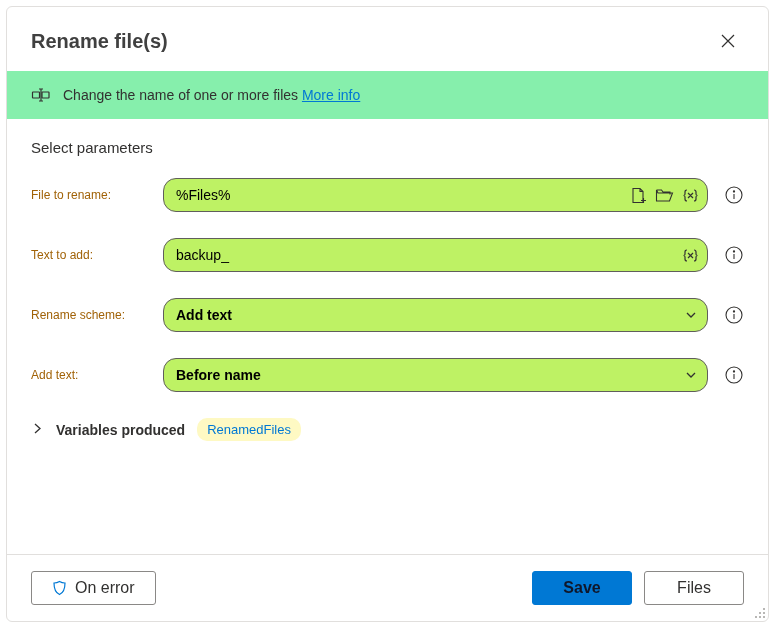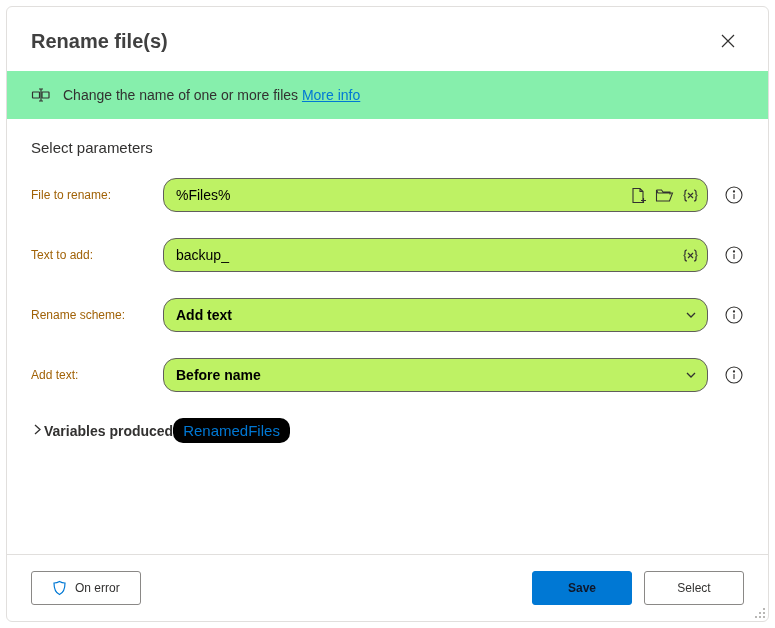--- a/index.html
+++ b/index.html
@@ -100,45 +100,45 @@
     .help-icon {
       width: 20px; height: 20px;
       flex-shrink: 0;
       display: flex; align-items: center; justify-content: center;
       cursor: pointer;
       margin-left: 6px;
     }
     .vars-row {
       display: flex;
       align-items: center;
-      gap: 0;
+      gap: 12px;
       margin-top: 4px;
     }
     .chev-right { cursor: pointer; }
     .vars-label { font-weight: 600; font-size: 14px; }
     .chip {
-      background: #000000;
+      background: #fef9c3;
       color: #0078d4;
       padding: 4px 10px;
       border-radius: 10px;
-      font-size: 15px;
+      font-size: 13px;
       cursor: pointer;
     }
     .footer {
       border-top: 1px solid #e1dfdd;
       padding: 16px 24px;
       display: flex;
       justify-content: space-between;
       align-items: center;
     }
     .btn {
       height: 34px;
       padding: 0 20px;
       border-radius: 3px;
-      font-size: 12px;
+      font-size: 16px;
       font-family: inherit;
       cursor: pointer;
       display: flex; align-items: center; gap: 8px;
     }
     .btn-secondary {
       background: #fff;
       border: 1px solid #8a8886;
       color: #323130;
     }
     .btn-primary {
@@ -284,21 +284,21 @@
 
   <div class="footer">
     <button class="btn btn-secondary">
       <svg width="15" height="16" viewBox="0 0 15 16" fill="none" stroke="#0078d4" stroke-width="1.2">
           <path d="M7.5 1.5 c2 1.2 4 1.5 5.5 1.5 c0 6 -2 10 -5.5 11.5 c-3.5 -1.5 -5.5 -5.5 -5.5 -11.5 c1.5 0 3.5 -0.3 5.5 -1.5z"></path>
         </svg>
       <span>On error</span>
     </button>
     <div class="footer-right">
       <button class="btn btn-primary">Save</button>
-      <button class="btn btn-secondary" style="min-width:100px;justify-content:center">Select</button>
+      <button class="btn btn-secondary" style="min-width:100px;justify-content:center">Files</button>
     </div>
   </div>
 
   <svg class="resize-grip" viewBox="0 0 14 14">
     <circle cx="12" cy="4" r="1" fill="#a19f9d"></circle>
     <circle cx="8" cy="8" r="1" fill="#a19f9d"></circle>
       <circle cx="12" cy="8" r="1" fill="#a19f9d"></circle>
     <circle cx="4" cy="12" r="1" fill="#a19f9d"></circle>
       <circle cx="8" cy="12" r="1" fill="#a19f9d"></circle>
       <circle cx="12" cy="12" r="1" fill="#a19f9d"></circle>

